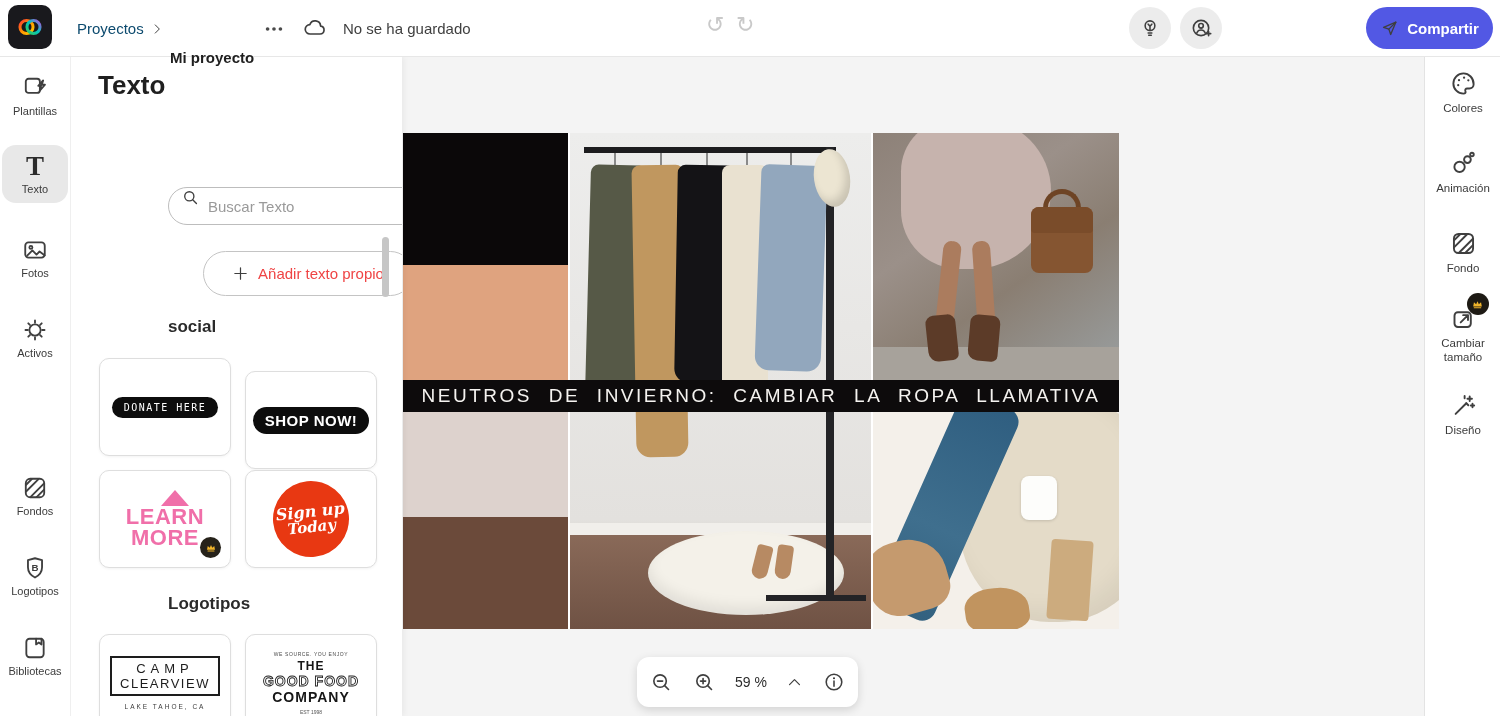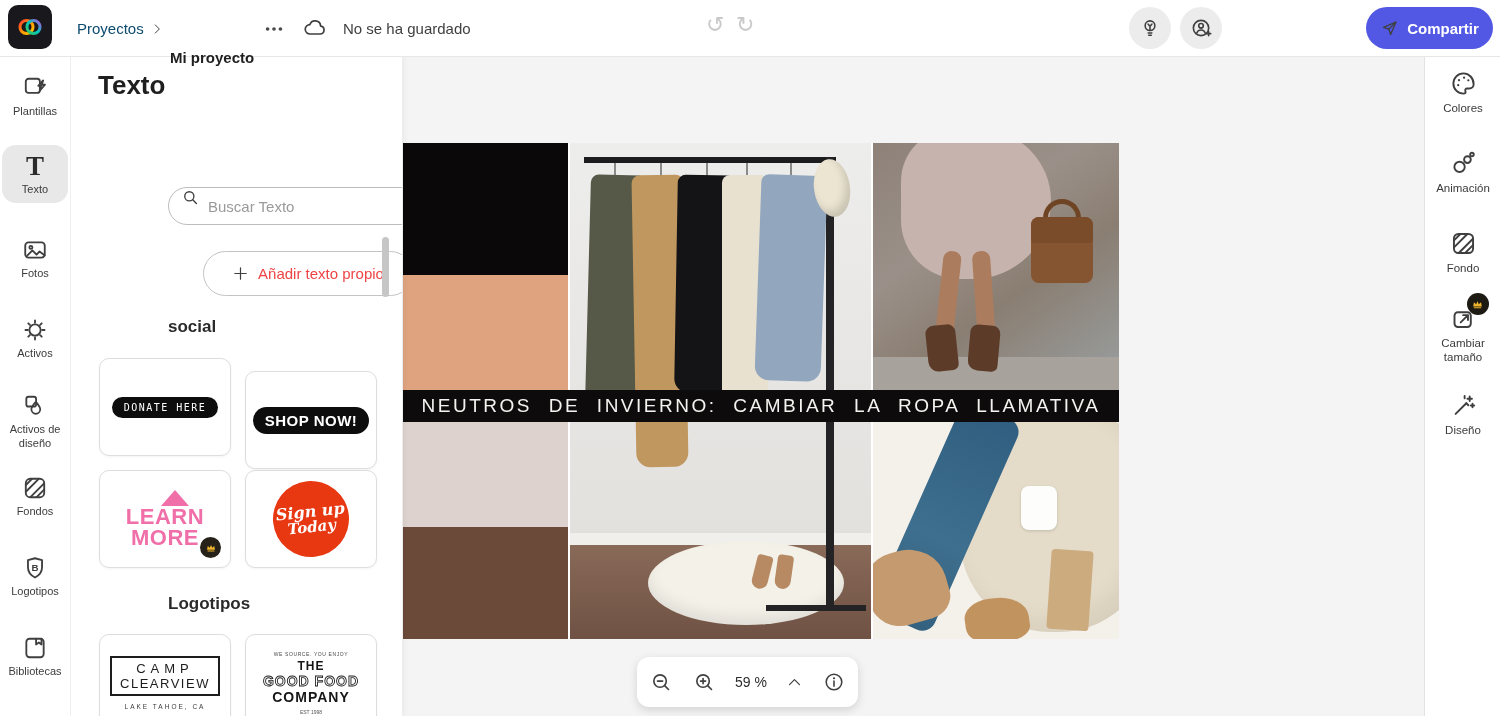--- a/index.html
+++ b/index.html
@@ -84,21 +84,21 @@
   .rightbar { position:absolute; left:1424px; top:57px; width:76px; height:659px; background:#fff;
     border-left:1px solid #e3e3e3; z-index:20; }
   .rb-item { position:absolute; left:0; width:76px; display:flex; flex-direction:column; align-items:center;
     gap:5px; cursor:pointer; }
   .rb-item .lbl { font-size:11.5px; color:#3b3b3b; text-align:center; line-height:1.2; }
   .rb-icwrap { position:relative; }
   .rb-crown { position:absolute; right:-12px; top:-12px; width:22px; height:22px; border-radius:50%;
     background:#1d1a14; display:flex; align-items:center; justify-content:center; }
 
   
-  .canvas { position:absolute; left:403px; top:143px; width:716px; height:496px; background:#fff; cursor:pointer; }
+  .canvas { position:absolute; left:403px; top:133px; width:716px; height:496px; background:#fff; cursor:pointer; }
   .canvas > * { position:absolute; }
   .sw { left:0; width:165px; }
   .sw-black { top:0; height:132px; background:#0b0809; }
   .sw-peach { top:132px; height:115px; background:#dfa37f; }
   .sw-cream { top:279px; height:105px; background:#ddd2cd; }
   .sw-brown { top:384px; height:112px; background:#6b4a3a; }
   .photo { overflow:hidden; }
   .photo-rack { left:167px; top:0; width:301px; height:496px; background:linear-gradient(#ededec, #e3e1de 78%, #dddad6 80%); }
   .photo-model { left:470px; top:0; width:246px; height:247px;
     background:linear-gradient(145deg,#8d8178 0%, #9b9089 35%, #8a7e72 60%, #9aa0a2 100%); }
@@ -236,27 +236,20 @@
       </svg>
       <span class="lbl">Fotos</span>
     </div>
     <div class="rail-item" style="top:252px">
       <svg class="ic" width="26" height="26" viewBox="0 0 24 24">
         <circle cx="12" cy="12" r="5.2"></circle>
         <path d="M12 3.2v2.2M18.2 5.8l-1.5 1.5M20.8 12h-2.2M18.2 18.2l-1.5-1.5M12 20.8v-2.2M5.8 18.2l1.5-1.5M3.2 12h2.2M5.8 5.8l1.5 1.5"></path>
       </svg>
       <span class="lbl">Activos</span>
     </div>
-    <div class="rail-item" style="top:328px">
-      <svg class="ic" width="26" height="26" viewBox="0 0 24 24">
-        <rect x="4" y="3.5" width="9" height="9" rx="2"></rect>
-          <path d="M15.5 7.5c2.4 3 3.8 4.6 3.8 6.8a4.3 4.3 0 1 1-8.6 0c0-2.2 1.4-3.8 3.8-6.8z" transform="translate(-1.5 1.5) scale(.95)"></path>
-      </svg>
-      <span class="lbl">Activos de diseño</span>
-    </div>
     <div class="rail-item" style="top:410px">
       <svg class="ic" width="26" height="26" viewBox="0 0 24 24">
         <rect x="3.5" y="3.5" width="17" height="17" rx="4"></rect>
           <path d="M9 3.8L3.8 9M15 4L4 15M20.2 8L8 20.2M20.4 13.5l-6.9 6.9"></path>
       </svg>
       <span class="lbl">Fondos</span>
     </div>
     <div class="rail-item" style="top:490px">
       <svg class="ic" width="26" height="26" viewBox="0 0 24 24">
         <path d="M12 3l6.5 1.8v6.4c0 4.6-2.7 7.5-6.5 9.6-3.8-2.1-6.5-5-6.5-9.6V4.8z"></path>

